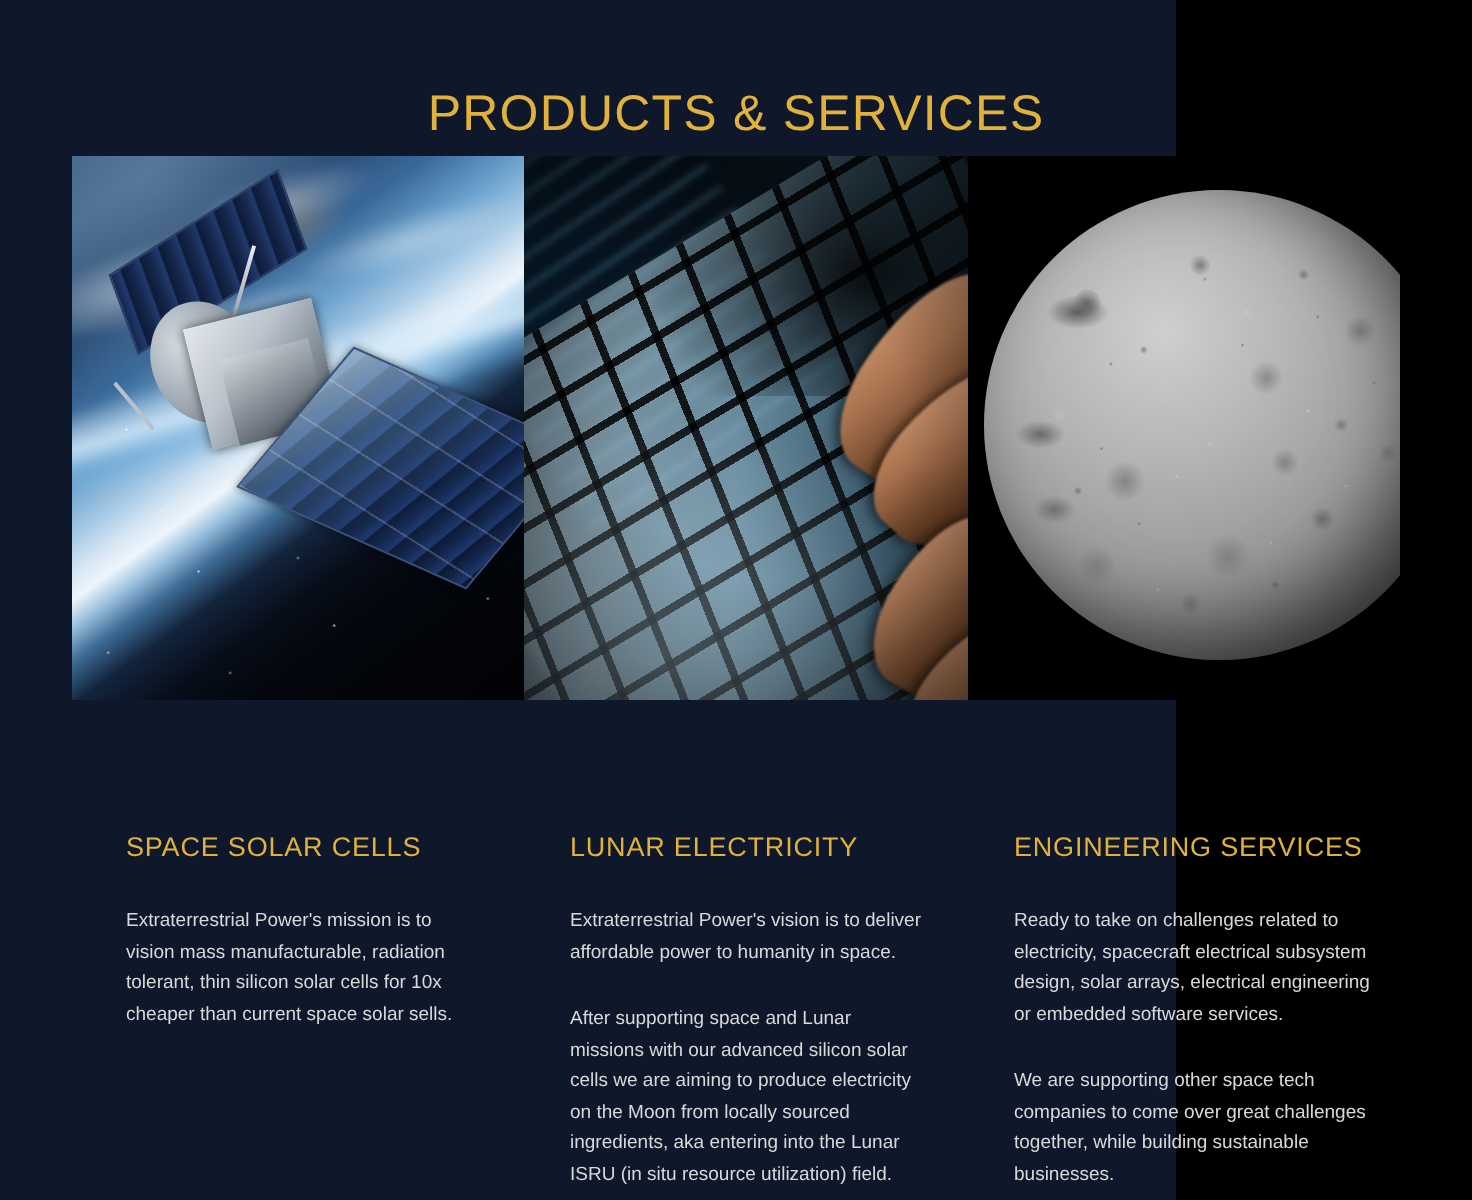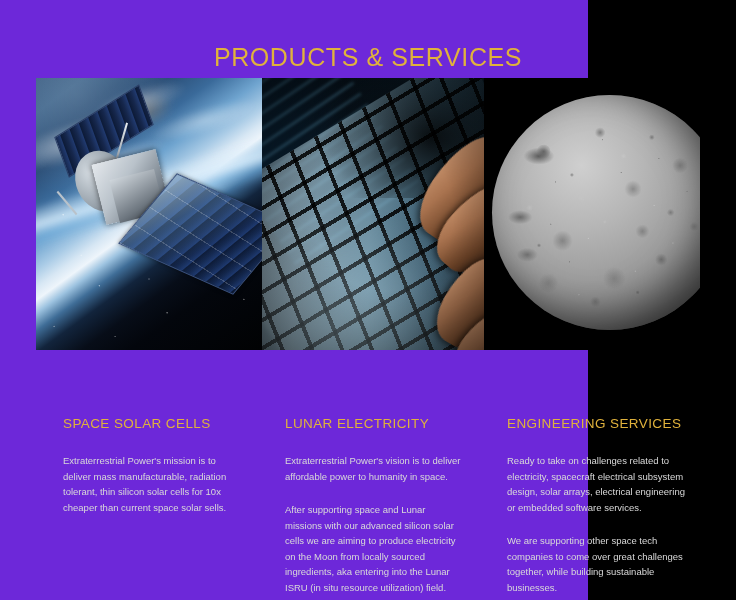--- a/index.html
+++ b/index.html
@@ -3,21 +3,21 @@
 <meta charset="utf-8">
 <style>
   html,body{margin:0;padding:0;}
   body{
     width:736px;height:600px;
     background:#000000;
     font-family:"Liberation Sans", sans-serif;
     overflow:hidden;
     position:relative;
   }
-  .page{position:relative;width:588px;height:600px;background:#6d28d9;}
+  .page{position:relative;width:588px;height:600px;background:#0f172a;}
 
   
   .page-title{
     position:absolute;left:0;top:26px;width:736px;
     text-align:center;
     color:#e0b23c;
     font-size:25px;
     letter-spacing:0.6px;
     font-weight:400;
     white-space:nowrap;
@@ -316,21 +316,21 @@
         <div class="moon-speckle"></div>
       </div>
     </div>
 
   </div>
 
   <div class="columns">
 
     <div class="col">
       <h2 class="col-title">SPACE SOLAR CELLS</h2>
-      <p class="col-body">Extraterrestrial Power's mission is to deliver mass manufacturable, radiation tolerant, thin silicon solar cells for 10x cheaper than current space solar sells.</p>
+      <p class="col-body">Extraterrestrial Power's mission is to vision mass manufacturable, radiation tolerant, thin silicon solar cells for 10x cheaper than current space solar sells.</p>
     </div>
 
     <div class="col">
       <h2 class="col-title">LUNAR ELECTRICITY</h2>
       <p class="col-body">Extraterrestrial Power's vision is to deliver affordable power to humanity in space.</p>
       <p class="col-body">After supporting space and  Lunar missions with our advanced silicon solar cells we are aiming to produce electricity on the Moon from locally sourced ingredients, aka entering into the Lunar ISRU (in situ resource utilization) field.</p>
     </div>
 
     <div class="col">
       <h2 class="col-title">ENGINEERING SERVICES</h2>

